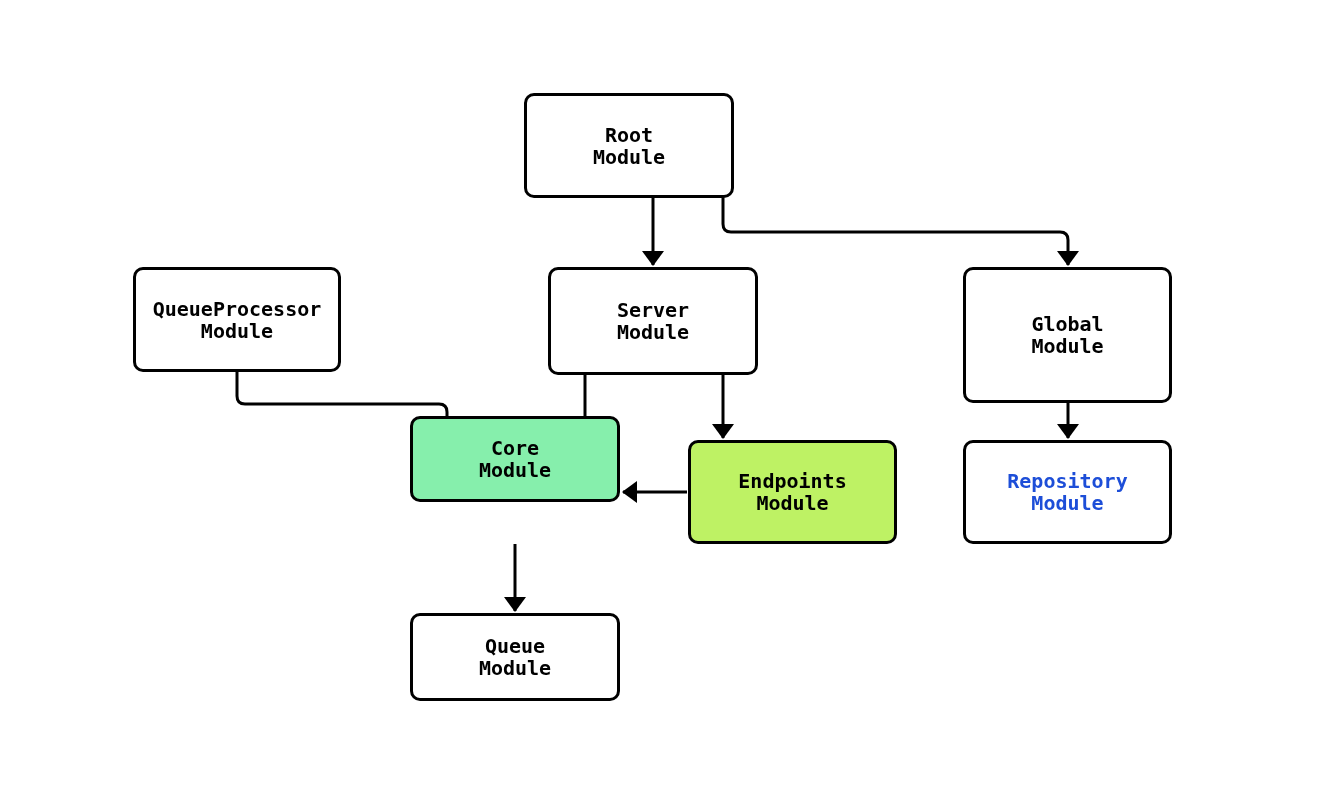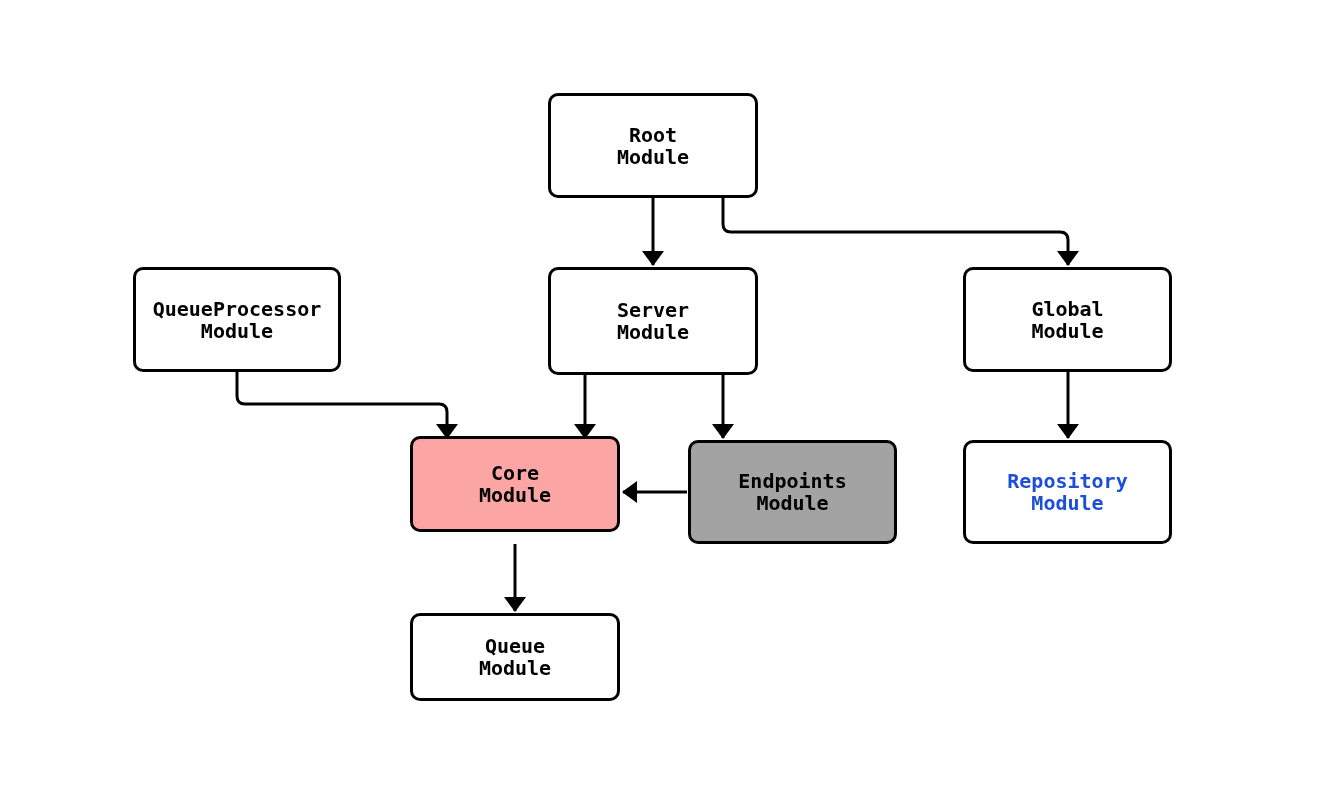--- a/index.html
+++ b/index.html
@@ -59,30 +59,30 @@
         <path class="edge" d="M723,198 L723,224 Q723,232 731,232 L1060,232 Q1068,232 1068,240 L1068,265" stroke="#000000" marker-end="url(#arrowhead)"></path>
         <path class="edge" d="M237,372 L237,396 Q237,404 245,404 L439,404 Q447,404 447,412 L447,438" stroke="#000000" marker-end="url(#arrowhead)"></path>
         <path class="edge" d="M585,372 L585,438" stroke="#000000" marker-end="url(#arrowhead)"></path>
         <path class="edge" d="M723,372 L723,438" stroke="#000000" marker-end="url(#arrowhead)"></path>
         <path class="edge" d="M687,492 L623,492" stroke="#000000" marker-end="url(#arrowhead)"></path>
         <path class="edge" d="M1068,372 L1068,438" stroke="#000000" marker-end="url(#arrowhead)"></path>
         <path class="edge" d="M515,544 L515,611" stroke="#000000" marker-end="url(#arrowhead)"></path>
       </g>
   </svg>
   <div id="nodes">
-      <div class="node" style="left: 548px; top: 93px; width: 210px; height: 105px; background: rgb(255, 255, 255); border-color: rgb(0, 0, 0); color: rgb(0, 0, 0);">Root
+      <div class="node" style="left: 524px; top: 93px; width: 210px; height: 105px; background: rgb(255, 255, 255); border-color: rgb(0, 0, 0); color: rgb(0, 0, 0);">Root
 Module</div>
       <div class="node" style="left: 133px; top: 267px; width: 208px; height: 105px; background: rgb(255, 255, 255); border-color: rgb(0, 0, 0); color: rgb(0, 0, 0);">QueueProcessor
 Module</div>
       <div class="node" style="left: 548px; top: 267px; width: 210px; height: 108px; background: rgb(255, 255, 255); border-color: rgb(0, 0, 0); color: rgb(0, 0, 0);">Server
 Module</div>
-      <div class="node" style="left: 963px; top: 267px; width: 209px; height: 105px; background: rgb(255, 255, 255); border-color: rgb(0, 0, 0); color: rgb(0, 0, 0);">Global
+      <div class="node" style="left: 963px; top: 267px; width: 209px; height: 136px; background: rgb(255, 255, 255); border-color: rgb(0, 0, 0); color: rgb(0, 0, 0);">Global
 Module</div>
-      <div class="node" style="left: 410px; top: 436px; width: 210px; height: 96px; background: #fca5a5; border-color: rgb(0, 0, 0); color: rgb(0, 0, 0);">Core
+      <div class="node" style="left: 410px; top: 416px; width: 210px; height: 86px; background: #86efac; border-color: rgb(0, 0, 0); color: rgb(0, 0, 0);">Core
 Module</div>
-      <div class="node" style="left: 688px; top: 440px; width: 209px; height: 104px; background: #a3a3a3; border-color: rgb(0, 0, 0); color: rgb(0, 0, 0);">Endpoints
+      <div class="node" style="left: 688px; top: 440px; width: 209px; height: 104px; background: #bef264; border-color: rgb(0, 0, 0); color: rgb(0, 0, 0);">Endpoints
 Module</div>
       <div class="node" style="left: 963px; top: 440px; width: 209px; height: 104px; background: rgb(255, 255, 255); border-color: rgb(0, 0, 0); color: #1d4ed8;">Repository
 Module</div>
       <div class="node" style="left: 410px; top: 613px; width: 210px; height: 88px; background: rgb(255, 255, 255); border-color: rgb(0, 0, 0); color: rgb(0, 0, 0);">Queue
 Module</div>
     </div>
 </div>
 
 </body></html>

